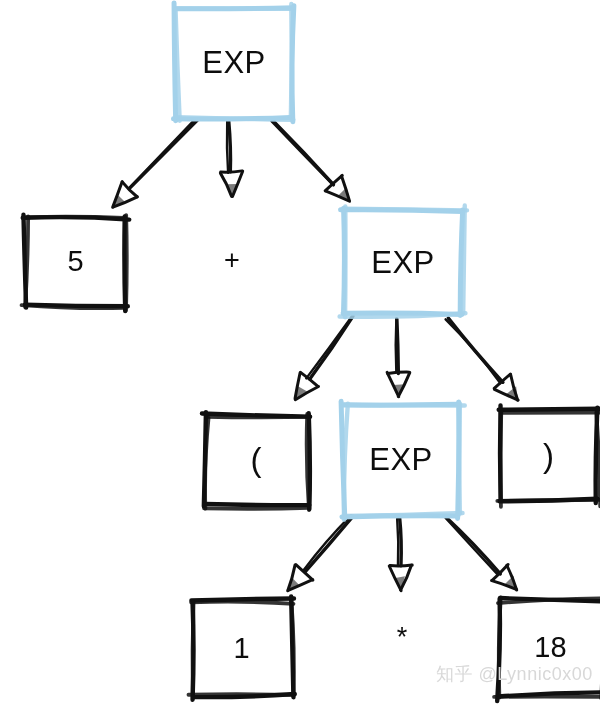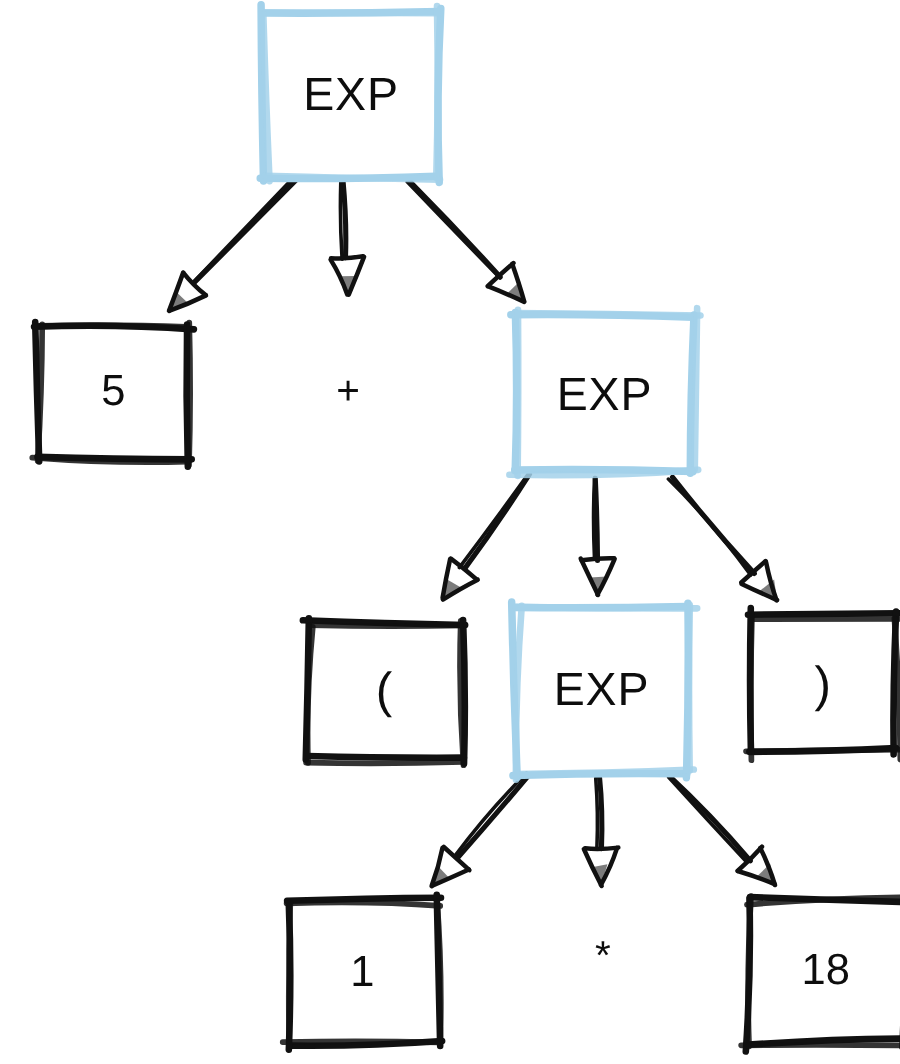--- a/index.html
+++ b/index.html
@@ -227,14 +227,15 @@
       <div class="node-label op" style="left: 196px; top: 238px; width: 40px; height: 44px;">+</div>
       <div class="node-label exp" style="left: 327px; top: 210px; width: 120px; height: 105px;">EXP</div>
       <div class="node-label paren" style="left: 189px; top: 414px; width: 102px; height: 92px;">(</div>
       <div class="node-label exp" style="left: 328px; top: 405px; width: 114px; height: 110px;">EXP</div>
       <div class="node-label paren" style="left: 484px; top: 411px; width: 97px; height: 90px;">)</div>
       <div class="node-label term" style="left: 176px; top: 601px; width: 99px; height: 94px;">1</div>
       <div class="node-label op" style="left: 366px; top: 615px; width: 40px; height: 44px;">*</div>
       <div class="node-label term" style="left: 483px; top: 600px; width: 103px; height: 95px;">18</div>
     </div>
 
+  <div class="watermark" style="left: 420px; top: 662px;">知乎 @Lynnic0x00</div>
 
 </div>
 
 </body></html>

